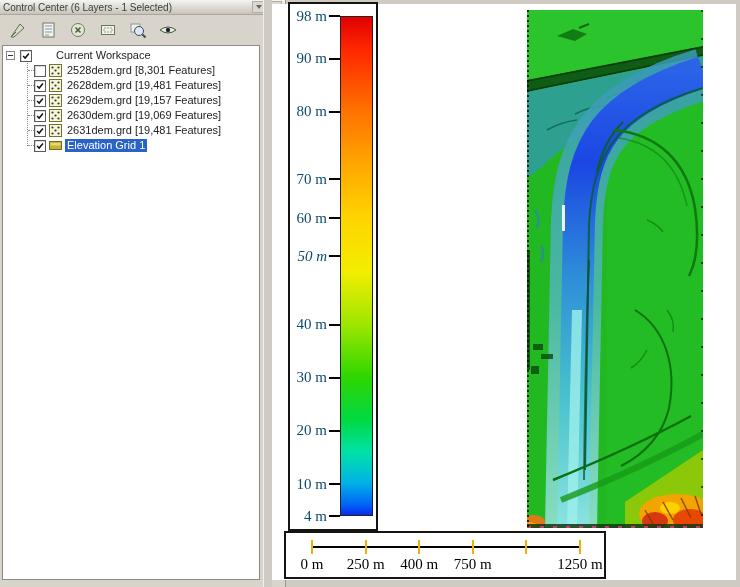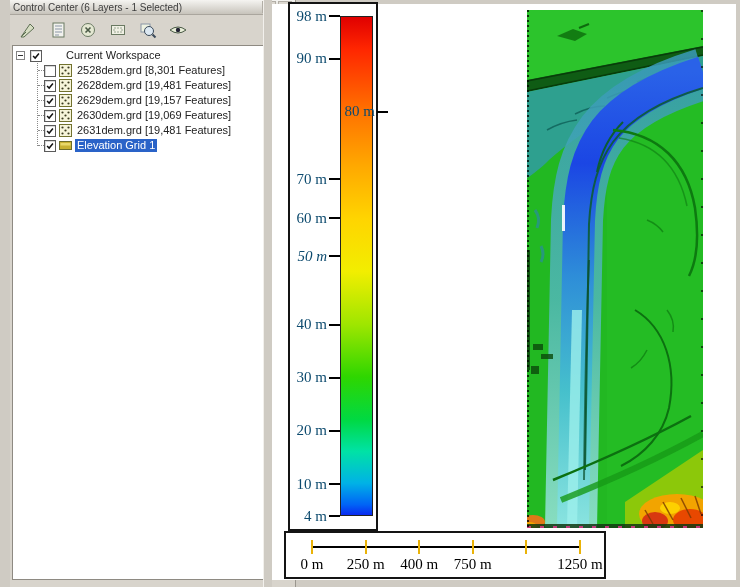--- a/index.html
+++ b/index.html
@@ -9,21 +9,21 @@
     background:#cfcbc3;
     font-family:"Liberation Sans", sans-serif;
     font-size:11px; color:#222;
   }
   .screen { position:absolute; inset:0; }
 
   
   .viewport { position:absolute; left:272px; top:4px; width:464px; height:576px; background:#ffffff; }
 
   
-  .ccpanel { position:absolute; left:10px; top:0; width:286px; height:587px; background:#d8d4cc; border-right:1px solid #9a968e; }
+  .ccpanel { position:absolute; left:0; top:0; width:286px; height:587px; background:#d8d4cc; border-right:1px solid #9a968e; }
   .panel-title {
     position:absolute; left:0; top:0; width:100%; height:15px;
     background:linear-gradient(#f5f4f1,#c7c3bb);
     border-bottom:1px solid #aaa69e;
     display:flex; align-items:center; padding:0 3px;
     font-size:10px; color:#3c3c3c; white-space:nowrap; overflow:hidden;
   }
   .panel-title-text { flex:1; overflow:hidden; text-overflow:ellipsis; }
   .tbtn { width:14px; height:12px; margin-left:2px; background:#dcd8d0; border:1px solid #b2aea6;
           display:flex; align-items:center; justify-content:center; }
@@ -271,21 +271,21 @@
   <div class="legend">
     <div class="legend-bar" id="lbar" style="background: linear-gradient(rgb(224, 0, 0) 0%, rgb(255, 38, 0) 6.4%, rgb(255, 115, 0) 19.1%, rgb(255, 168, 0) 29.8%, rgb(255, 212, 0) 40.4%, rgb(242, 238, 0) 51.1%, rgb(159, 230, 0) 61.7%, rgb(46, 214, 0) 72.3%, rgb(0, 217, 67) 80.9%, rgb(0, 226, 165) 87.2%, rgb(0, 178, 230) 93.6%, rgb(0, 100, 246) 97.9%, rgb(10, 42, 240) 100%);"></div>
     <div class="legend-row" style="top: 12px;">
         <span class="legend-label">98 m</span>
         <span class="legend-tick"></span>
       </div>
     <div class="legend-row" style="top: 54.5532px;">
         <span class="legend-label">90 m</span>
         <span class="legend-tick"></span>
       </div>
-    <div class="legend-row" style="top: 107.745px; padding-left: 48px;">
+    <div class="legend-row" style="top: 107.745px;">
         <span class="legend-label">80 m</span>
         <span class="legend-tick"></span>
       </div>
     <div class="legend-row" style="top: 175px;">
         <span class="legend-label">70 m</span>
         <span class="legend-tick"></span>
       </div>
     <div class="legend-row" style="top: 214.128px;">
         <span class="legend-label">60 m</span>
         <span class="legend-tick"></span>

